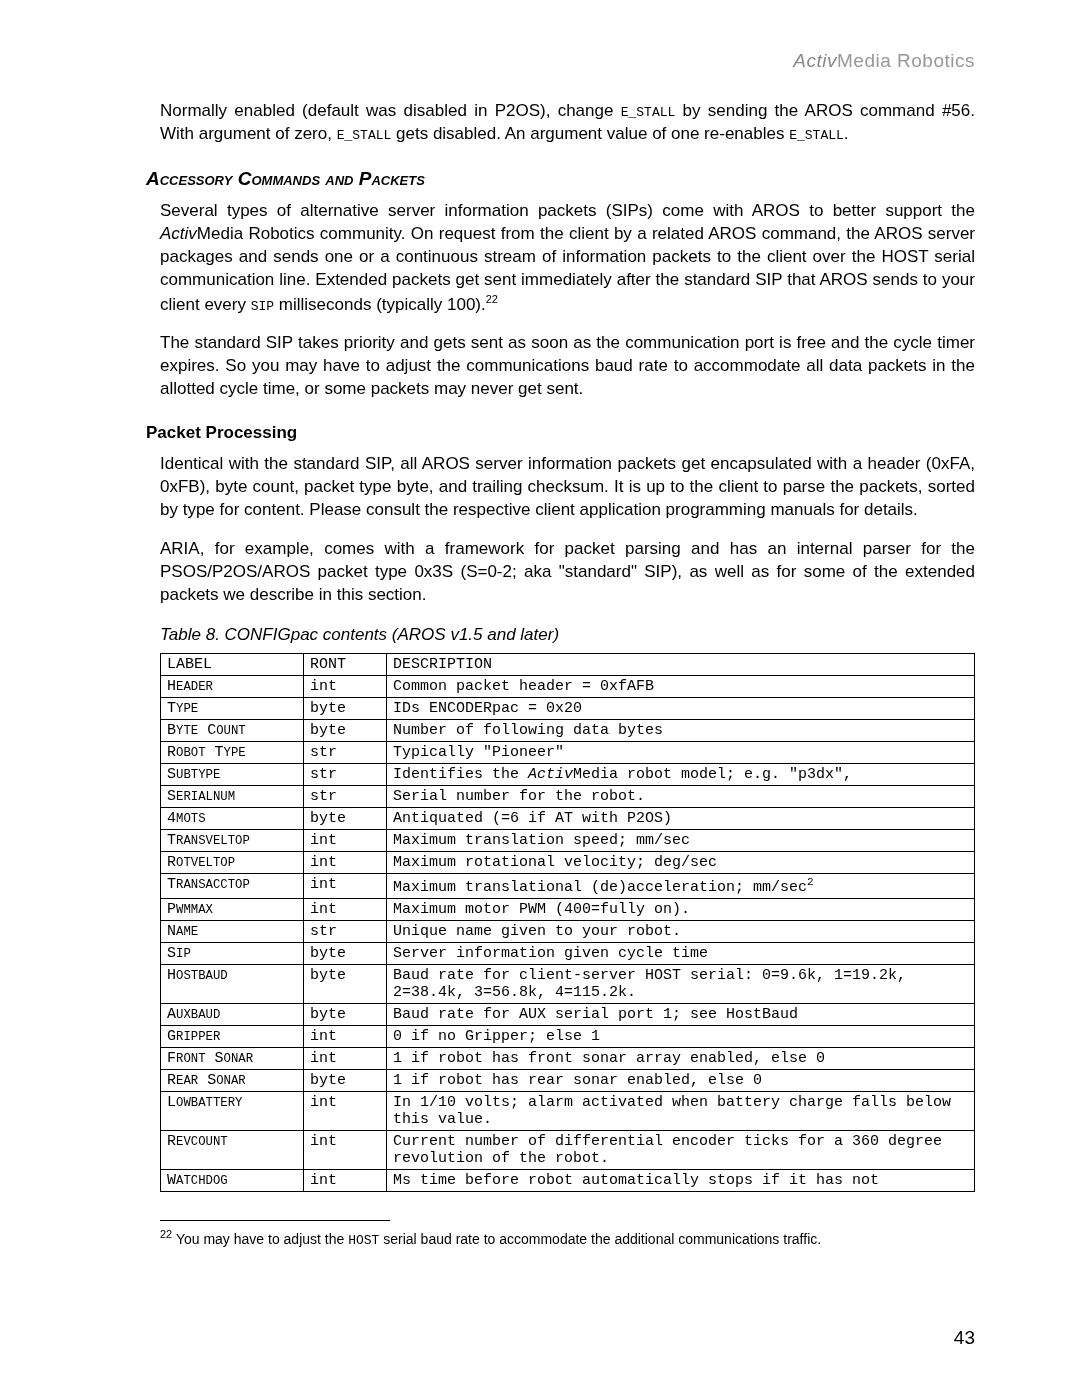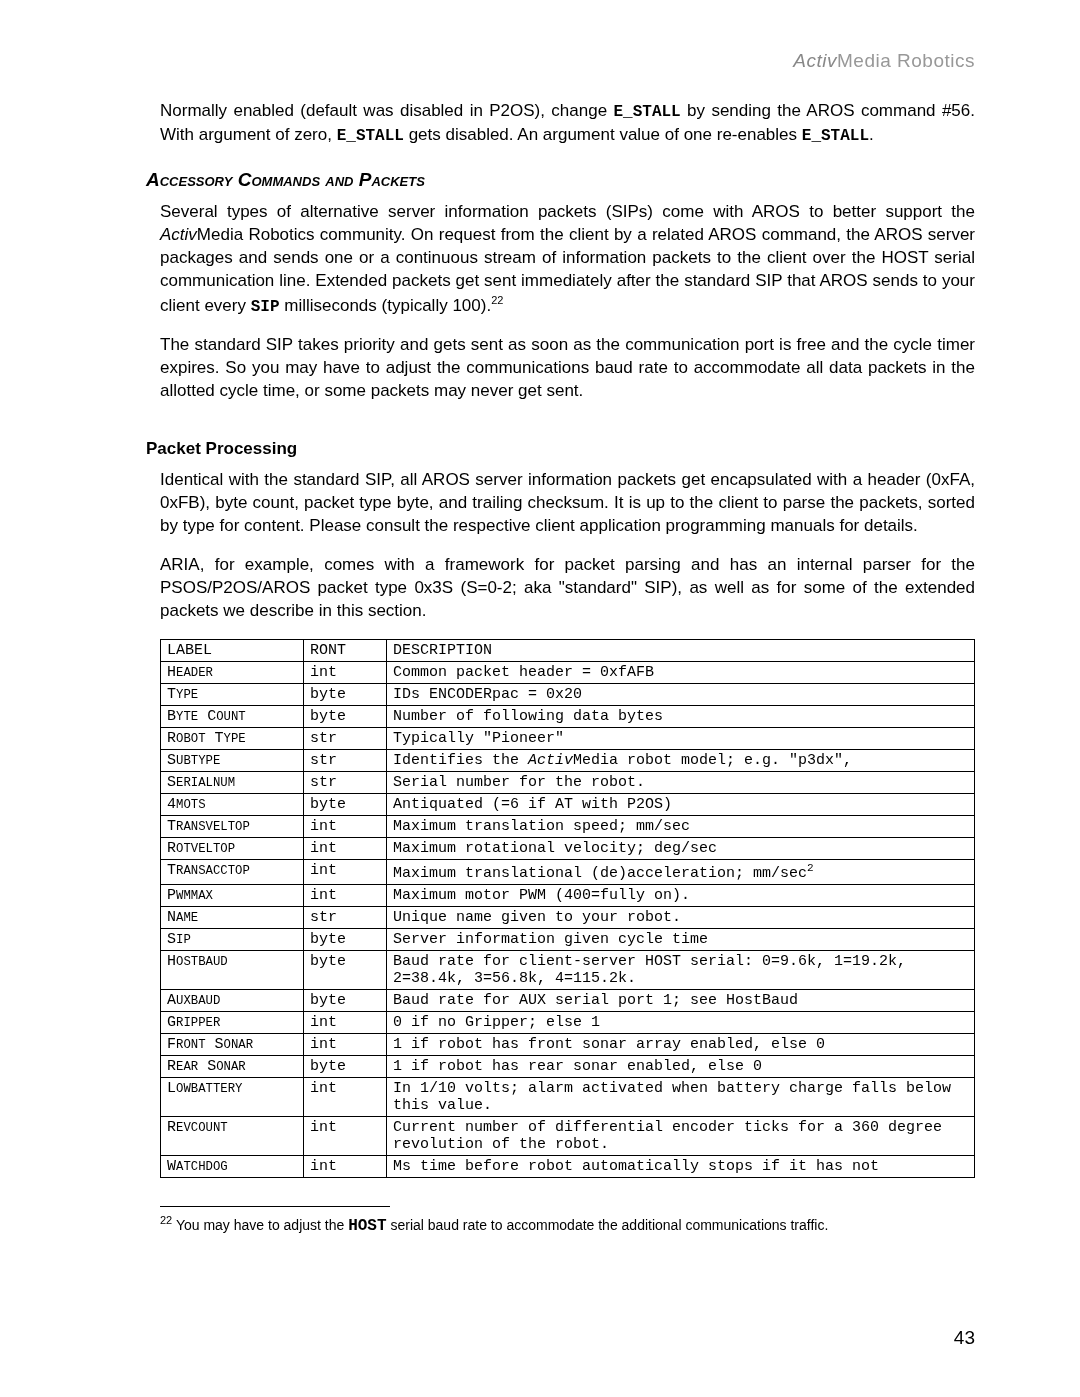--- a/index.html
+++ b/index.html
@@ -28,33 +28,33 @@
     letter-spacing: 0.5px;
   }
   .brand .brand-strong { font-style: italic; }
   .brand .brand-rest { font-style: normal; color:#989898; }
   p.body {
     font-size: 17px;
     line-height: 1.35;
     text-align: justify;
     margin: 0 0 16px 0;
   }
-  .mono { font-family: "Courier New", monospace; font-size: 16px; font-weight: bold; }
+  .mono { font-family: "Courier New", monospace; font-size: 13px; }
   .italic { font-style: italic; }
   h2.section {
     font-variant: small-caps;
     font-weight: bold;
     font-style: italic;
     font-size: 19px;
     margin: 22px 0 10px -14px;
   }
   h3.subsection {
     font-weight: bold;
     font-size: 17px;
-    margin: 36px 0 10px -14px;
+    margin: 22px 0 10px -14px;
     font-family: Arial, sans-serif;
   }
   .table-caption {
     font-style: italic;
     font-size: 17px;
     margin: 18px 0 8px 0;
   }
   table.config {
     border-collapse: collapse;
     width: 100%;
@@ -113,20 +113,21 @@
     <span>Several types of alternative server information packets (SIPs) come with AROS to better support the </span><span class="italic">Activ</span><span>Media Robotics community.  On request from the client by a related AROS command, the AROS server packages and sends one or a continuous stream of information packets to the client over the HOST serial communication line.   Extended packets get sent immediately after the standard SIP that AROS sends to your client every </span><span class="mono">SIP</span><span> milliseconds (typically 100).</span><sup>22</sup>
   </p>
 
   <p class="body"> The standard SIP takes priority and gets sent as soon as the communication port is free and the cycle timer expires.  So you may have to adjust the communications baud rate to accommodate all data packets in the allotted cycle time, or some packets may never get sent.</p>
 
   <h3 class="subsection">Packet Processing</h3>
 
   <p class="body">Identical with the standard SIP, all AROS server information packets get encapsulated with a header (0xFA, 0xFB), byte count, packet type byte, and trailing checksum.   It is up to the client to parse the packets, sorted by type for content.  Please consult the respective client application programming manuals for details.</p>
   <p class="body">ARIA, for example, comes with a framework for packet parsing and has an internal parser for the PSOS/P2OS/AROS packet type 0x3S (S=0-2; aka "standard" SIP), as well as for some of the extended packets we describe in this section.</p>
 
+  <div class="table-caption">Table 8.  CONFIGpac contents (AROS v1.5 and later)</div>
 
   <table class="config">
     <thead>
       <tr>
         <th class="label">LABEL</th>
         <th class="data">RONT</th>
         <th>DESCRIPTION</th>
       </tr>
     </thead>
     <tbody id="tbody">

